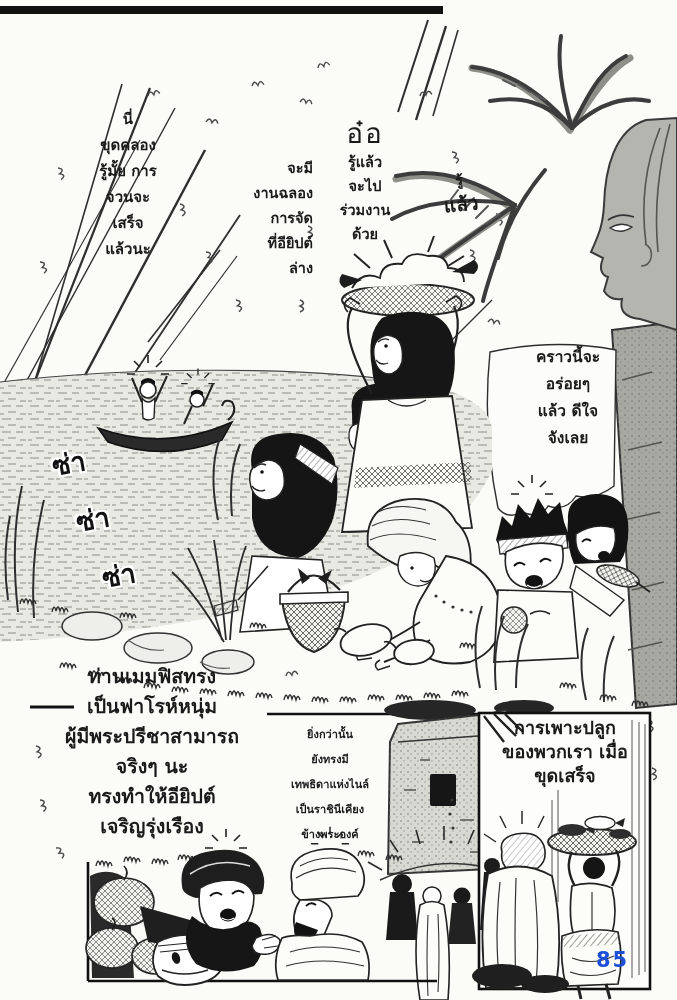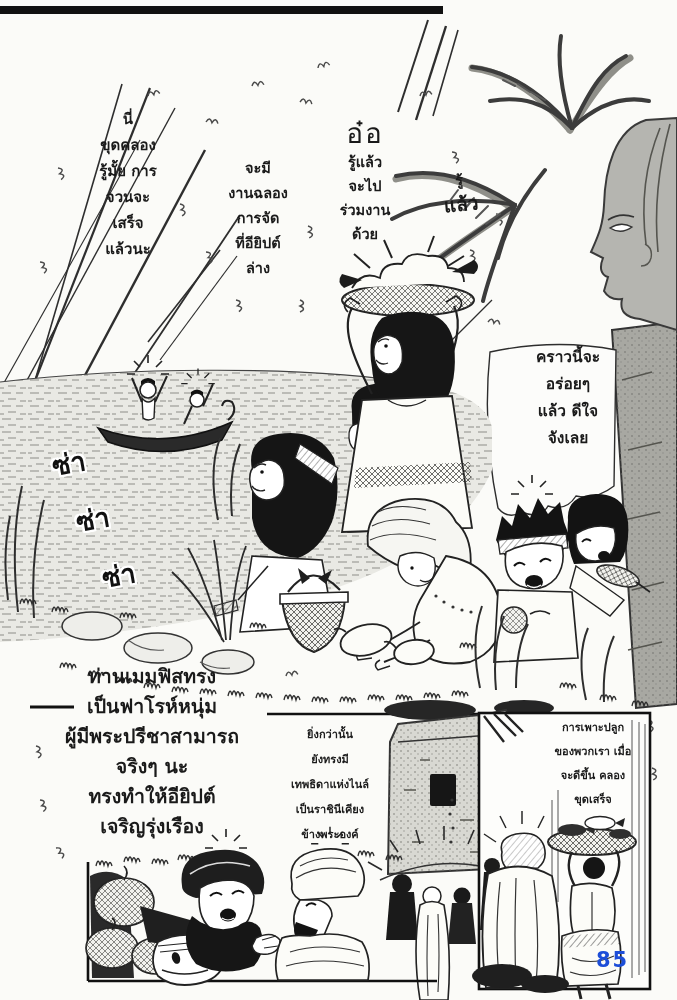--- a/index.html
+++ b/index.html
@@ -2,29 +2,29 @@
 <html><head>
 <meta charset="utf-8">
 <style>
   html,body{margin:0;padding:0;background:#777;}
   .page{position:relative;width:677px;height:1000px;margin:0 auto;background:#fbfbf8;
         overflow:hidden;font-family:"DejaVu Sans","Liberation Sans",sans-serif;color:#1a1a1a;}
   .art{position:absolute;left:0;top:0;width:677px;height:1000px;}
   .txt{position:absolute;text-align:center;font-weight:700;z-index:3;}
   .txt .line{display:block;}
   .b1{left:48px;top:106px;width:160px;font-size:15px;line-height:26px;}
-  .b2{left:203px;top:156px;width:110px;font-size:14.5px;line-height:25px;}
+  .b2{left:203px;top:156px;width:110px;font-size:14.5px;line-height:25px;text-align:right;}
   .b3{left:315px;top:118px;width:100px;font-size:14.5px;line-height:24px;}
   .b3 .emph{font-size:28px;font-weight:400;line-height:32px;letter-spacing:2px;}
   .b4{left:418px;top:168px;width:84px;font-size:14px;line-height:24px;transform:rotate(-5deg);}
   .b4 .big{font-size:19px;}
   .b5{left:492px;top:344px;width:152px;font-size:15.5px;line-height:27px;}
   .n1{left:30px;top:662px;width:244px;font-size:19.5px;line-height:30px;font-weight:700;}
   .n2{left:254px;top:722px;width:152px;font-size:11px;line-height:25px;}
-  .b6{left:512px;top:716px;width:162px;font-size:11px;line-height:24px;}
+  .b6{left:484px;top:716px;width:162px;font-size:18px;line-height:24px;}
   .sfx{position:absolute;z-index:3;font-size:27px;font-weight:900;color:#111;
        transform:rotate(-10deg);
        text-shadow:-2px -2px 0 #fff,2px -2px 0 #fff,-2px 2px 0 #fff,2px 2px 0 #fff,
                    0 -2px 0 #fff,0 2px 0 #fff,-2px 0 0 #fff,2px 0 0 #fff;}
   .sfx1{left:52px;top:442px;} .sfx2{left:76px;top:498px;} .sfx3{left:102px;top:554px;}
   .pagenum{position:absolute;left:596px;top:948px;z-index:3;font-size:21px;
            font-weight:700;color:#1d4ed8;letter-spacing:2px;}
 </style>
 </head>
 <body>
@@ -502,18 +502,17 @@
     <span class="line">ยิ่งกว่านั้น</span>
     <span class="line">ยังทรงมี</span>
     <span class="line">เทพธิดาแห่งไนล์</span>
     <span class="line">เป็นราชินีเคียง</span>
     <span class="line">ข้างพระองค์</span>
   </div>
 
   <div class="txt b6">
     <span class="line">การเพาะปลูก</span>
     <span class="line">ของพวกเรา เมื่อ</span>
-    <span class="line">จะดีขึ้น คลอง</span>
     <span class="line">ขุดเสร็จ</span>
   </div>
 
   <span class="pagenum">85</span>
 </div>
 
 </body></html>

